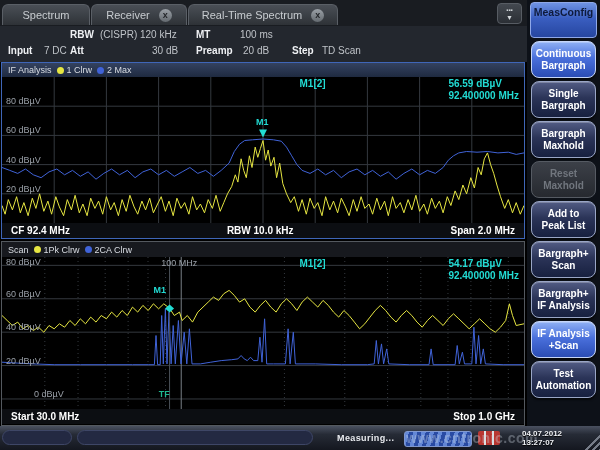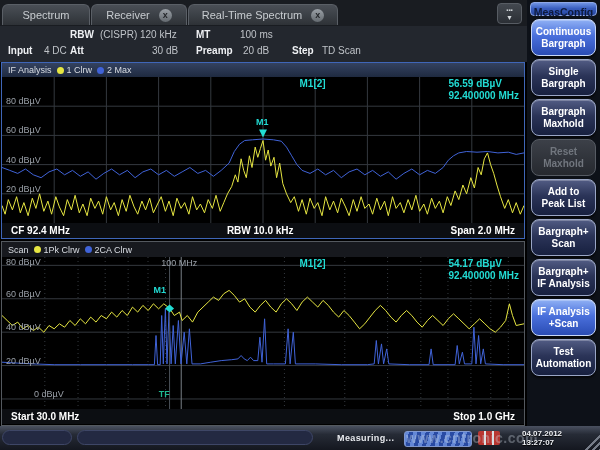--- a/index.html
+++ b/index.html
@@ -31,21 +31,21 @@
   .chart{position:relative;background:#000;overflow:hidden;}
   #chart-if{height:146px;} #chart-scan{height:152px;}
   .ytick{position:absolute;left:4px;font-size:9px;color:#9aa0a8;pointer-events:none;}
   .vlabel{position:absolute;top:1px;font-size:9px;color:#9aa0a8;pointer-events:none;}
   .mk-name{position:absolute;left:57%;top:1px;color:#22dcd4;font-size:10px;font-weight:bold;}
   .mk-read{position:absolute;right:5px;top:1px;text-align:left;color:#22dcd4;font-size:10px;font-weight:bold;line-height:12px;white-space:pre-line;}
   .mk-label{position:absolute;color:#22dcd4;font-size:9px;font-weight:bold;pointer-events:none;text-align:center;}
   .tf-label{position:absolute;font-size:9px;font-weight:bold;color:#1fb890;pointer-events:none;}
   
   .sidebar{position:absolute;left:527px;top:0;width:73px;height:426px;background:#0d1118;}
-  .sb-title{margin:2px 3px 3px 3px;height:14px;border-radius:4px;border:1px solid #8fa8e8;box-sizing:border-box;
+  .sb-title{margin:2px 3px 3px 3px;height:36px;border-radius:4px;border:1px solid #8fa8e8;box-sizing:border-box;
        background:linear-gradient(#6f93e4,#3a5ec0 45%,#2646a0);color:#0e1a3c;font-weight:bold;font-size:10.5px;
        line-height:18px;text-align:center;}
   .skey{margin:3px 4px;height:37px;border-radius:8px;display:flex;align-items:center;justify-content:center;
        text-align:center;font-size:10px;font-weight:bold;line-height:12px;white-space:pre-line;color:#fff;
        background:linear-gradient(180deg,#525c84 0%,#2b3458 45%,#17203f 100%);border:1px solid #9aa6c6;
        box-shadow:inset 0 1px 0 rgba(255,255,255,.25),0 2px 2px rgba(0,0,0,.6);box-sizing:border-box;}
   .skey.active{background:linear-gradient(180deg,#8fb0f4 0%,#4a70dc 45%,#2a4cb4 100%);border-color:#c6d6f8;}
   .skey.disabled{background:linear-gradient(180deg,#3c4048 0%,#26292f 100%);border-color:#565b63;color:#71767e;box-shadow:none;}
   
   .statusbar{position:absolute;left:0;top:426px;width:600px;height:24px;
@@ -88,21 +88,21 @@
       <div style="font-size:7px;">▼</div>
     </div>
   </div>
 
   <div class="settings">
     <span class="lbl" style="left:70px;top:3px;">RBW</span>
     <span style="left:100px;top:3px;">(CISPR) 120 kHz</span>
     <span class="lbl" style="left:196px;top:3px;">MT</span>
     <span style="left:240px;top:3px;">100 ms</span>
     <span class="lbl" style="left:8px;top:19px;">Input</span>
-    <span style="left:44px;top:19px;">4 DC</span>
+    <span style="left:44px;top:19px;">7 DC</span>
     <span class="lbl" style="left:70px;top:19px;">Att</span>
     <span style="left:152px;top:19px;">30 dB</span>
     <span class="lbl" style="left:196px;top:19px;">Preamp</span>
     <span style="left:243px;top:19px;">20 dB</span>
     <span class="lbl" style="left:292px;top:19px;">Step</span>
     <span style="left:322px;top:19px;">TD Scan</span>
   </div>
 
   <div class="win focused" style="top:62px;height:177px;">
     <div class="win-header hdr-if">

